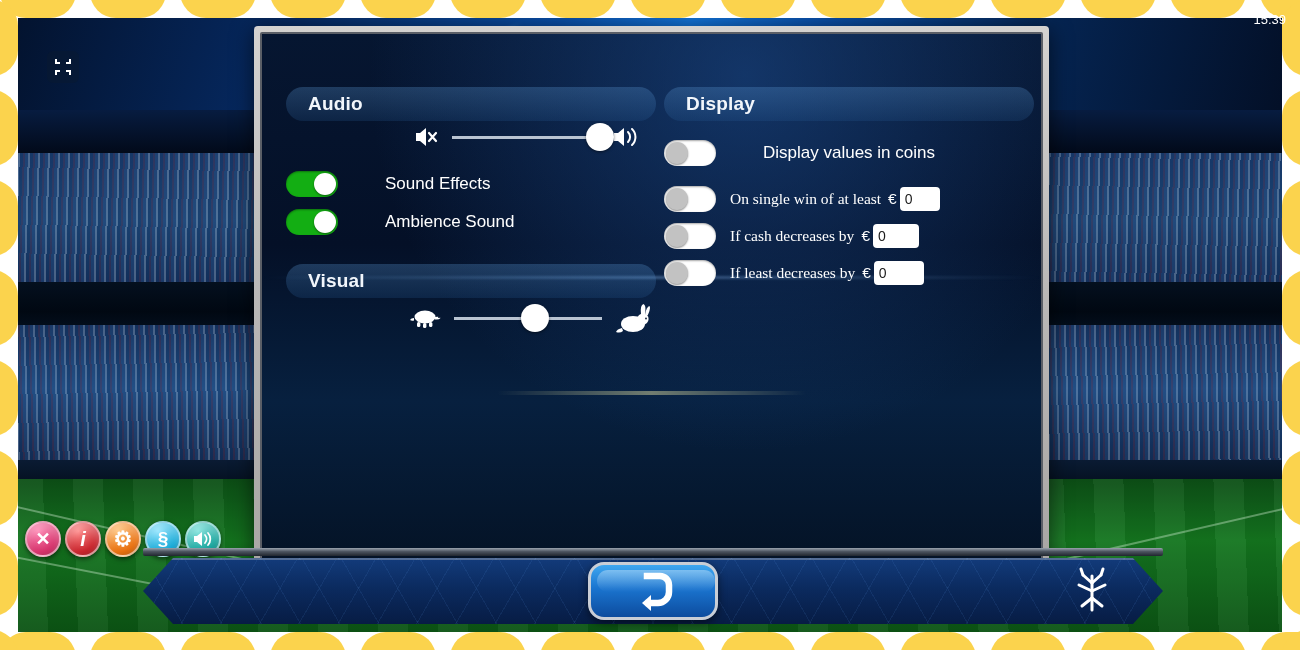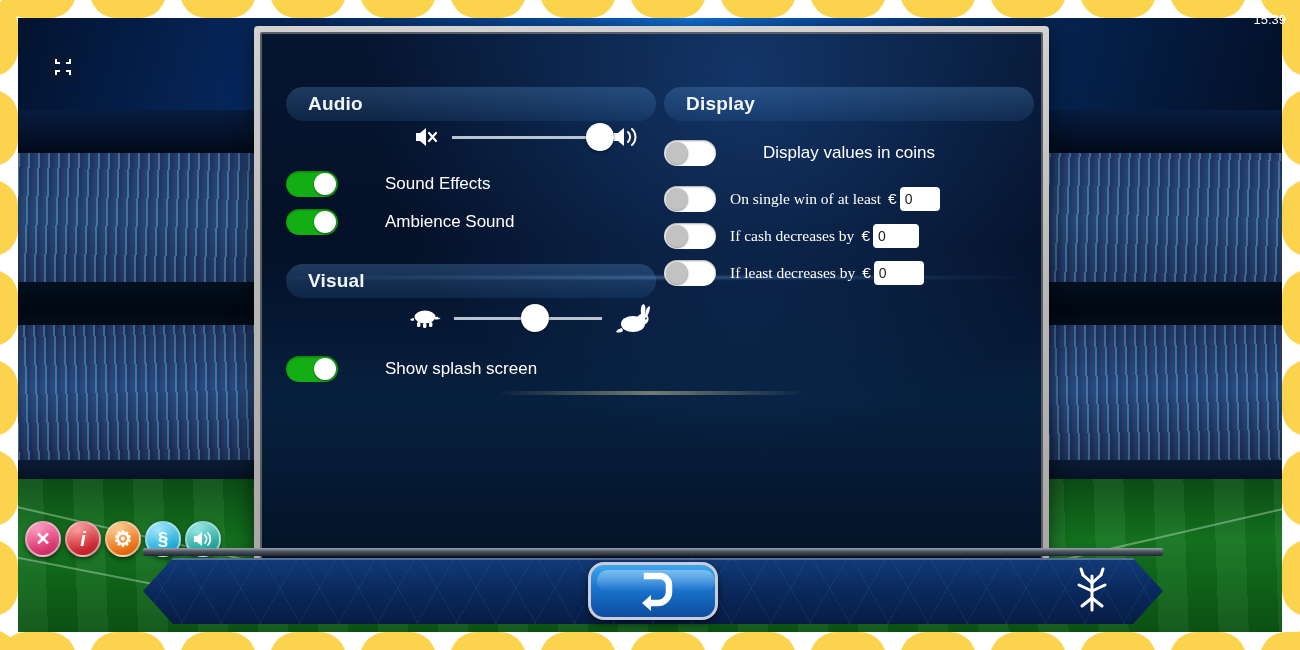--- a/index.html
+++ b/index.html
@@ -370,26 +370,20 @@
           <svg width="36" height="32" viewBox="0 0 36 32">
             <ellipse cx="19" cy="22" rx="12" ry="8" fill="#ffffff"></ellipse>
             <circle cx="29" cy="17" r="5.6" fill="#ffffff"></circle>
             <path d="M27 12 q-1 -9 2.5 -10 q3 1.5 1.5 10 z" fill="#ffffff"></path>
             <path d="M31 12.5 q1.5 -8 4.5 -8.5 q1.5 2.5 -1.8 9.5 z" fill="#ffffff"></path>
             <circle cx="32" cy="16.5" r="0.9" fill="#0a1a33"></circle>
             <path d="M8 26 q-5 1 -6 4 q4 1.5 7 -1 z" fill="#ffffff"></path>
           </svg>
         </div>
 
-        <div class="tog-row" style="margin-top:22px">
-          <div class="toggle on">
-              <div class="knob"></div>
-            </div>
-          <span class="tog-label">Show splash screen</span>
-        </div>
       </div>
 
       <div class="col" id="col-right">
 
         <div class="sec-header" style="margin-top:53px">Display</div>
 
         <div class="tog-row" style="margin-top:19px">
           <div class="toggle off">
               <div class="knob"></div>
             </div>

